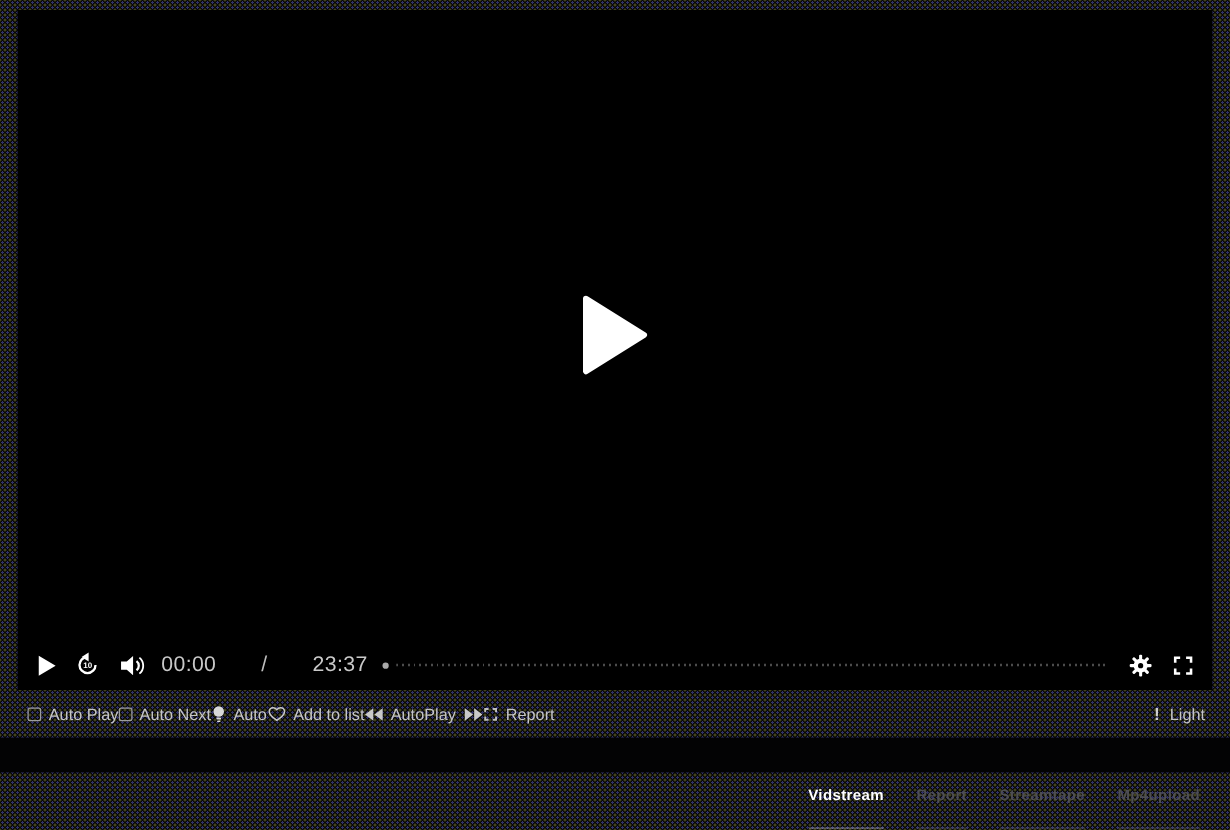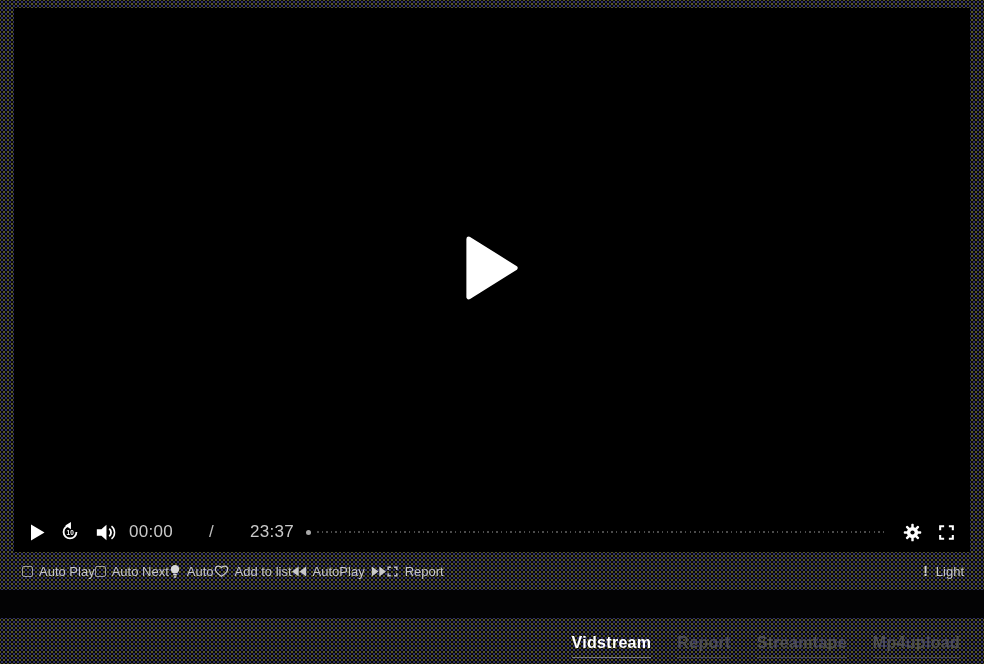--- a/index.html
+++ b/index.html
@@ -68,23 +68,23 @@
   .excl { font-weight: 700; font-size: 14px; color: #cfcfcf; margin-right: 2px; }
 
   
   .black-band { height: 28px; background: #030304; }
   .servers {
     height: 46px;
     display: flex; align-items: center; justify-content: flex-end;
     gap: 26px; padding: 10px 24px 0 0;
   }
   .server {
-    font-size: 16px; font-weight: 700; letter-spacing: .3px;
+    font-size: 12px; font-weight: 700; letter-spacing: .3px;
     color: #4e4e53; text-decoration: none; cursor: pointer;
-    padding-bottom: 5px; border-bottom: 1px solid rgba(128,128,138,.38);
+    padding-bottom: 19px; border-bottom: 1px solid rgba(128,128,138,.38);
   }
   .server.active { color: #ffffff; border-bottom-color: rgba(235,235,235,.42); }
 </style>
 </head>
 <body>
 
 <div class="player">
   <div class="stage">
     <svg class="big-play" width="58" height="70" viewBox="0 0 60 72">
       <polygon points="6,6 54,36 6,66" fill="#ffffff" stroke="#ffffff" stroke-width="5" stroke-linejoin="round"></polygon>

